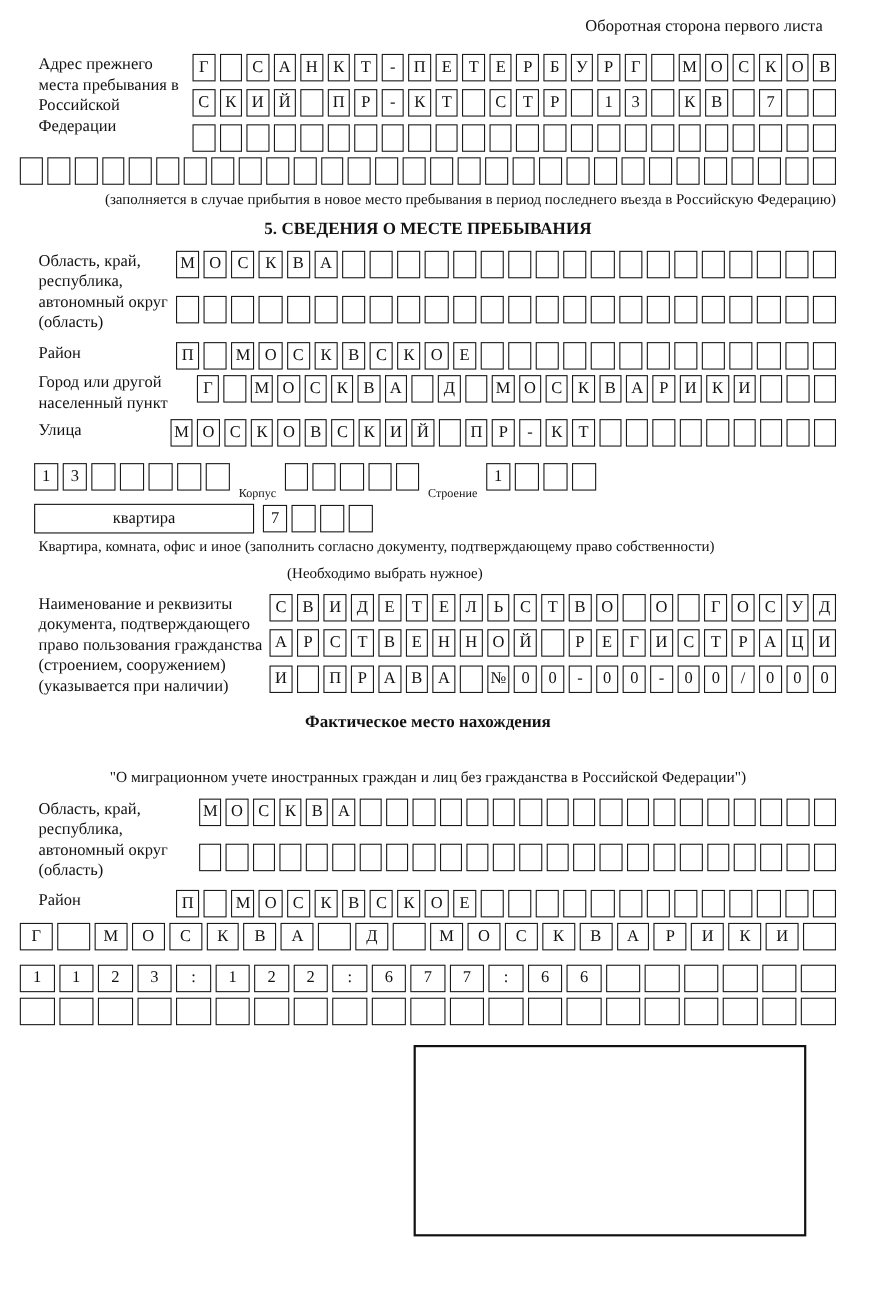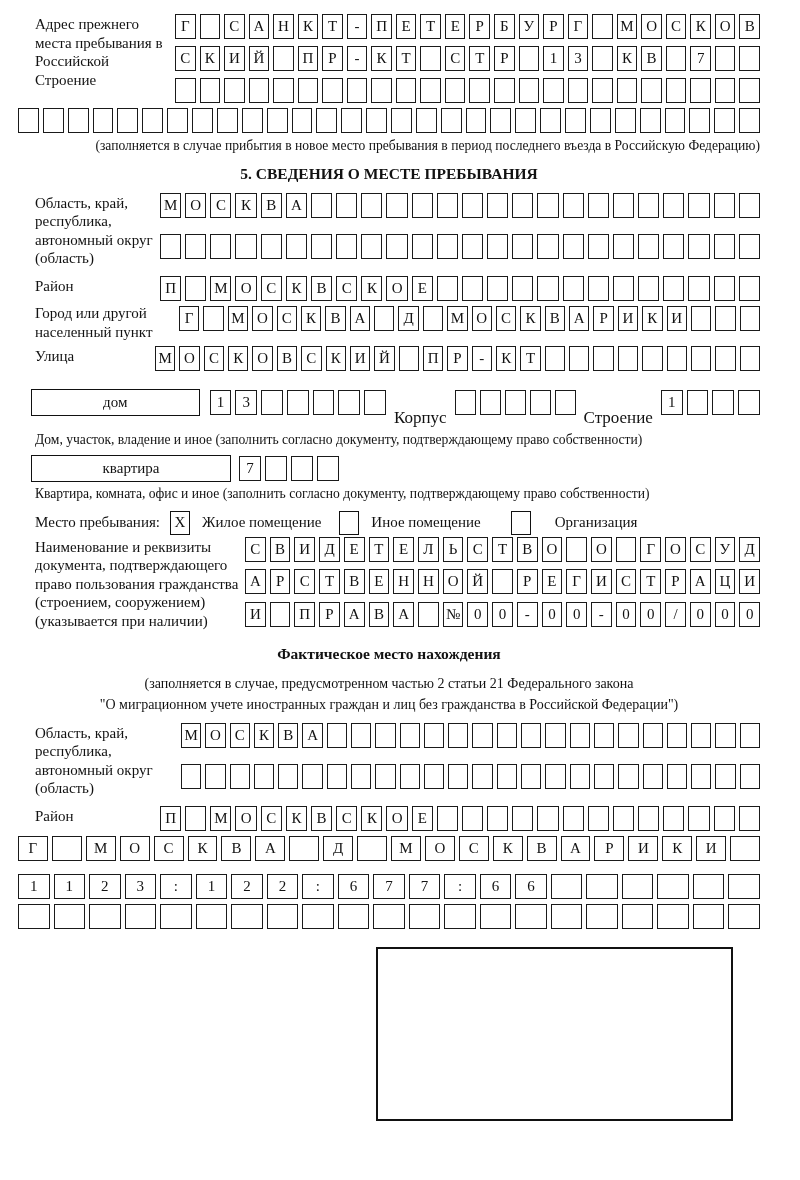--- a/index.html
+++ b/index.html
@@ -15,40 +15,41 @@
   .cell{border:1.7px solid #1a1a1a;height:25px;box-sizing:border-box;display:flex;align-items:center;justify-content:center;font-size:15px;background:#fff;}
   .fullrow{margin:2px 0 4px 0;}
   .note{font-size:13.6px;line-height:1.3;}
   .note-c{text-align:right;margin:3px 0 6px 0;}
   .note-l{padding-left:17px;margin:2px 0 6px 0;}
   .stitle{text-align:center;font-weight:bold;font-size:15.5px;margin:10px 0 10px 0;}
   .domrow{display:flex;align-items:center;margin:2px 0 3px 13px;}
   .wbox{border:1.9px solid #111;height:27px;box-sizing:border-box;display:flex;align-items:center;justify-content:center;font-size:15px;}
   .wbox-dom{width:170px;margin-right:10px;}
   .wbox-kv{width:200px;margin-right:8px;}
-  .inlinelbl{font-size:17px;padding:0 8px;white-space:nowrap;margin-top:32px;}
+  .inlinelbl{font-size:11px;padding:0 8px;white-space:nowrap;margin-top:32px;}
   .minigrid{display:grid;column-gap:4px;}
   .g7{width:178px}.g5{width:122px}.g4{width:100px}
   .chkrow{display:flex;align-items:center;margin:8px 0 2px 17px;font-size:15px;}
   .chk{width:20px;height:24px;border:1.7px solid #111;box-sizing:border-box;display:flex;align-items:center;justify-content:center;font-size:15px;margin:0 12px 0 10px;flex:0 0 auto;}
   .chk-gap{margin-left:18px;}
   .chknote{font-size:13.6px;text-align:left;margin:3px 0 10px 243px;}
   .factnote{font-size:14px;text-align:center;line-height:1.5;margin:0 0 8px 0;}
   .stampwrap{width:404px;margin:18px 4px 0 auto;text-align:center;}
   .stampbox{width:357px;height:174px;border:2px solid #111;box-sizing:border-box;margin:0 auto 8px auto;background:#fff;}
   .mt14{margin-top:14px}.mt8{margin-top:8px}
 </style>
 </head>
 <body>
 
 <div class="page">
 
-
-  <div class="frow">
-    <div class="lbl w157">Адрес прежнего места пребывания в Российской Строение</div>
+  <div class="hdr">Оборотная сторона первого листа</div>
+
+  <div class="frow">
+    <div class="lbl w157">Адрес прежнего места пребывания в Российской Федерации</div>
     <div class="cellcol">
       <div class="cellgrid" style="grid-template-columns: repeat(24, 1fr);">
           <span class="cell">Г</span>
           <span class="cell"></span>
           <span class="cell">С</span>
           <span class="cell">А</span>
           <span class="cell">Н</span>
           <span class="cell">К</span>
           <span class="cell">Т</span>
           <span class="cell">-</span>
@@ -302,21 +303,20 @@
         <span class="cell"></span>
         <span class="cell"></span>
         <span class="cell"></span>
         <span class="cell"></span>
         <span class="cell"></span>
         <span class="cell"></span>
       </div>
   </div>
 
   <div class="domrow">
-    <div class="wbox wbox-dom">дом</div>
     <div class="minigrid g7" style="grid-template-columns: repeat(7, 1fr);">
         <span class="cell">1</span>
         <span class="cell">3</span>
         <span class="cell"></span>
         <span class="cell"></span>
         <span class="cell"></span>
         <span class="cell"></span>
         <span class="cell"></span>
       </div>
     <div class="inlinelbl">Корпус</div>
@@ -328,42 +328,33 @@
         <span class="cell"></span>
       </div>
     <div class="inlinelbl">Строение</div>
     <div class="minigrid g4" style="grid-template-columns: repeat(4, 1fr);">
         <span class="cell">1</span>
         <span class="cell"></span>
         <span class="cell"></span>
         <span class="cell"></span>
       </div>
   </div>
-  <div class="note note-l">Дом, участок, владение и иное (заполнить согласно документу, подтверждающему право собственности)</div>
 
   <div class="domrow">
     <div class="wbox wbox-kv">квартира</div>
     <div class="minigrid g4" style="grid-template-columns: repeat(4, 1fr);">
         <span class="cell">7</span>
         <span class="cell"></span>
         <span class="cell"></span>
         <span class="cell"></span>
       </div>
   </div>
   <div class="note note-l">Квартира, комната, офис и иное (заполнить согласно документу, подтверждающему право собственности)</div>
 
-  <div class="chkrow">
-    <span>Место пребывания:</span>
-    <span class="chk">X</span>
-    <span>Жилое помещение</span>
-    <span class="chk chk-gap"></span>
-    <span>Иное помещение</span>
-    <span class="chk chk-gap" style="margin-left:30px"></span>
-    <span style="margin-left:12px">Организация</span>
-  </div>
+  <div class="note chknote">(Необходимо выбрать нужное)</div>
 
   <div class="frow">
     <div class="lbl w227">Наименование и реквизиты документа, подтверждающего право пользования гражданства (строением, сооружением) (указывается при наличии)</div>
     <div class="cellcol" style="row-gap:4px">
       <div class="cellgrid" style="grid-template-columns: repeat(21, 1fr);">
           <span class="cell">С</span>
           <span class="cell">В</span>
           <span class="cell">И</span>
           <span class="cell">Д</span>
           <span class="cell">Е</span>
@@ -428,21 +419,21 @@
           <span class="cell">/</span>
           <span class="cell">0</span>
           <span class="cell">0</span>
           <span class="cell">0</span>
         </div>
     </div>
   </div>
 
   <div class="stitle mt14">Фактическое место нахождения</div>
   <div class="factnote">
-    <span>(заполняется в случае, предусмотренном частью 2 статьи 21 Федерального закона</span><br>
+    <br>
     <span>"О миграционном учете иностранных граждан и лиц без гражданства в Российской Федерации")</span>
   </div>
 
   <div class="frow">
     <div class="lbl w163">Область, край, республика, автономный округ (область)</div>
     <div class="cellcol">
       <div class="cellgrid" style="grid-template-columns: repeat(24, 1fr);">
           <span class="cell">М</span>
           <span class="cell">О</span>
           <span class="cell">С</span>

